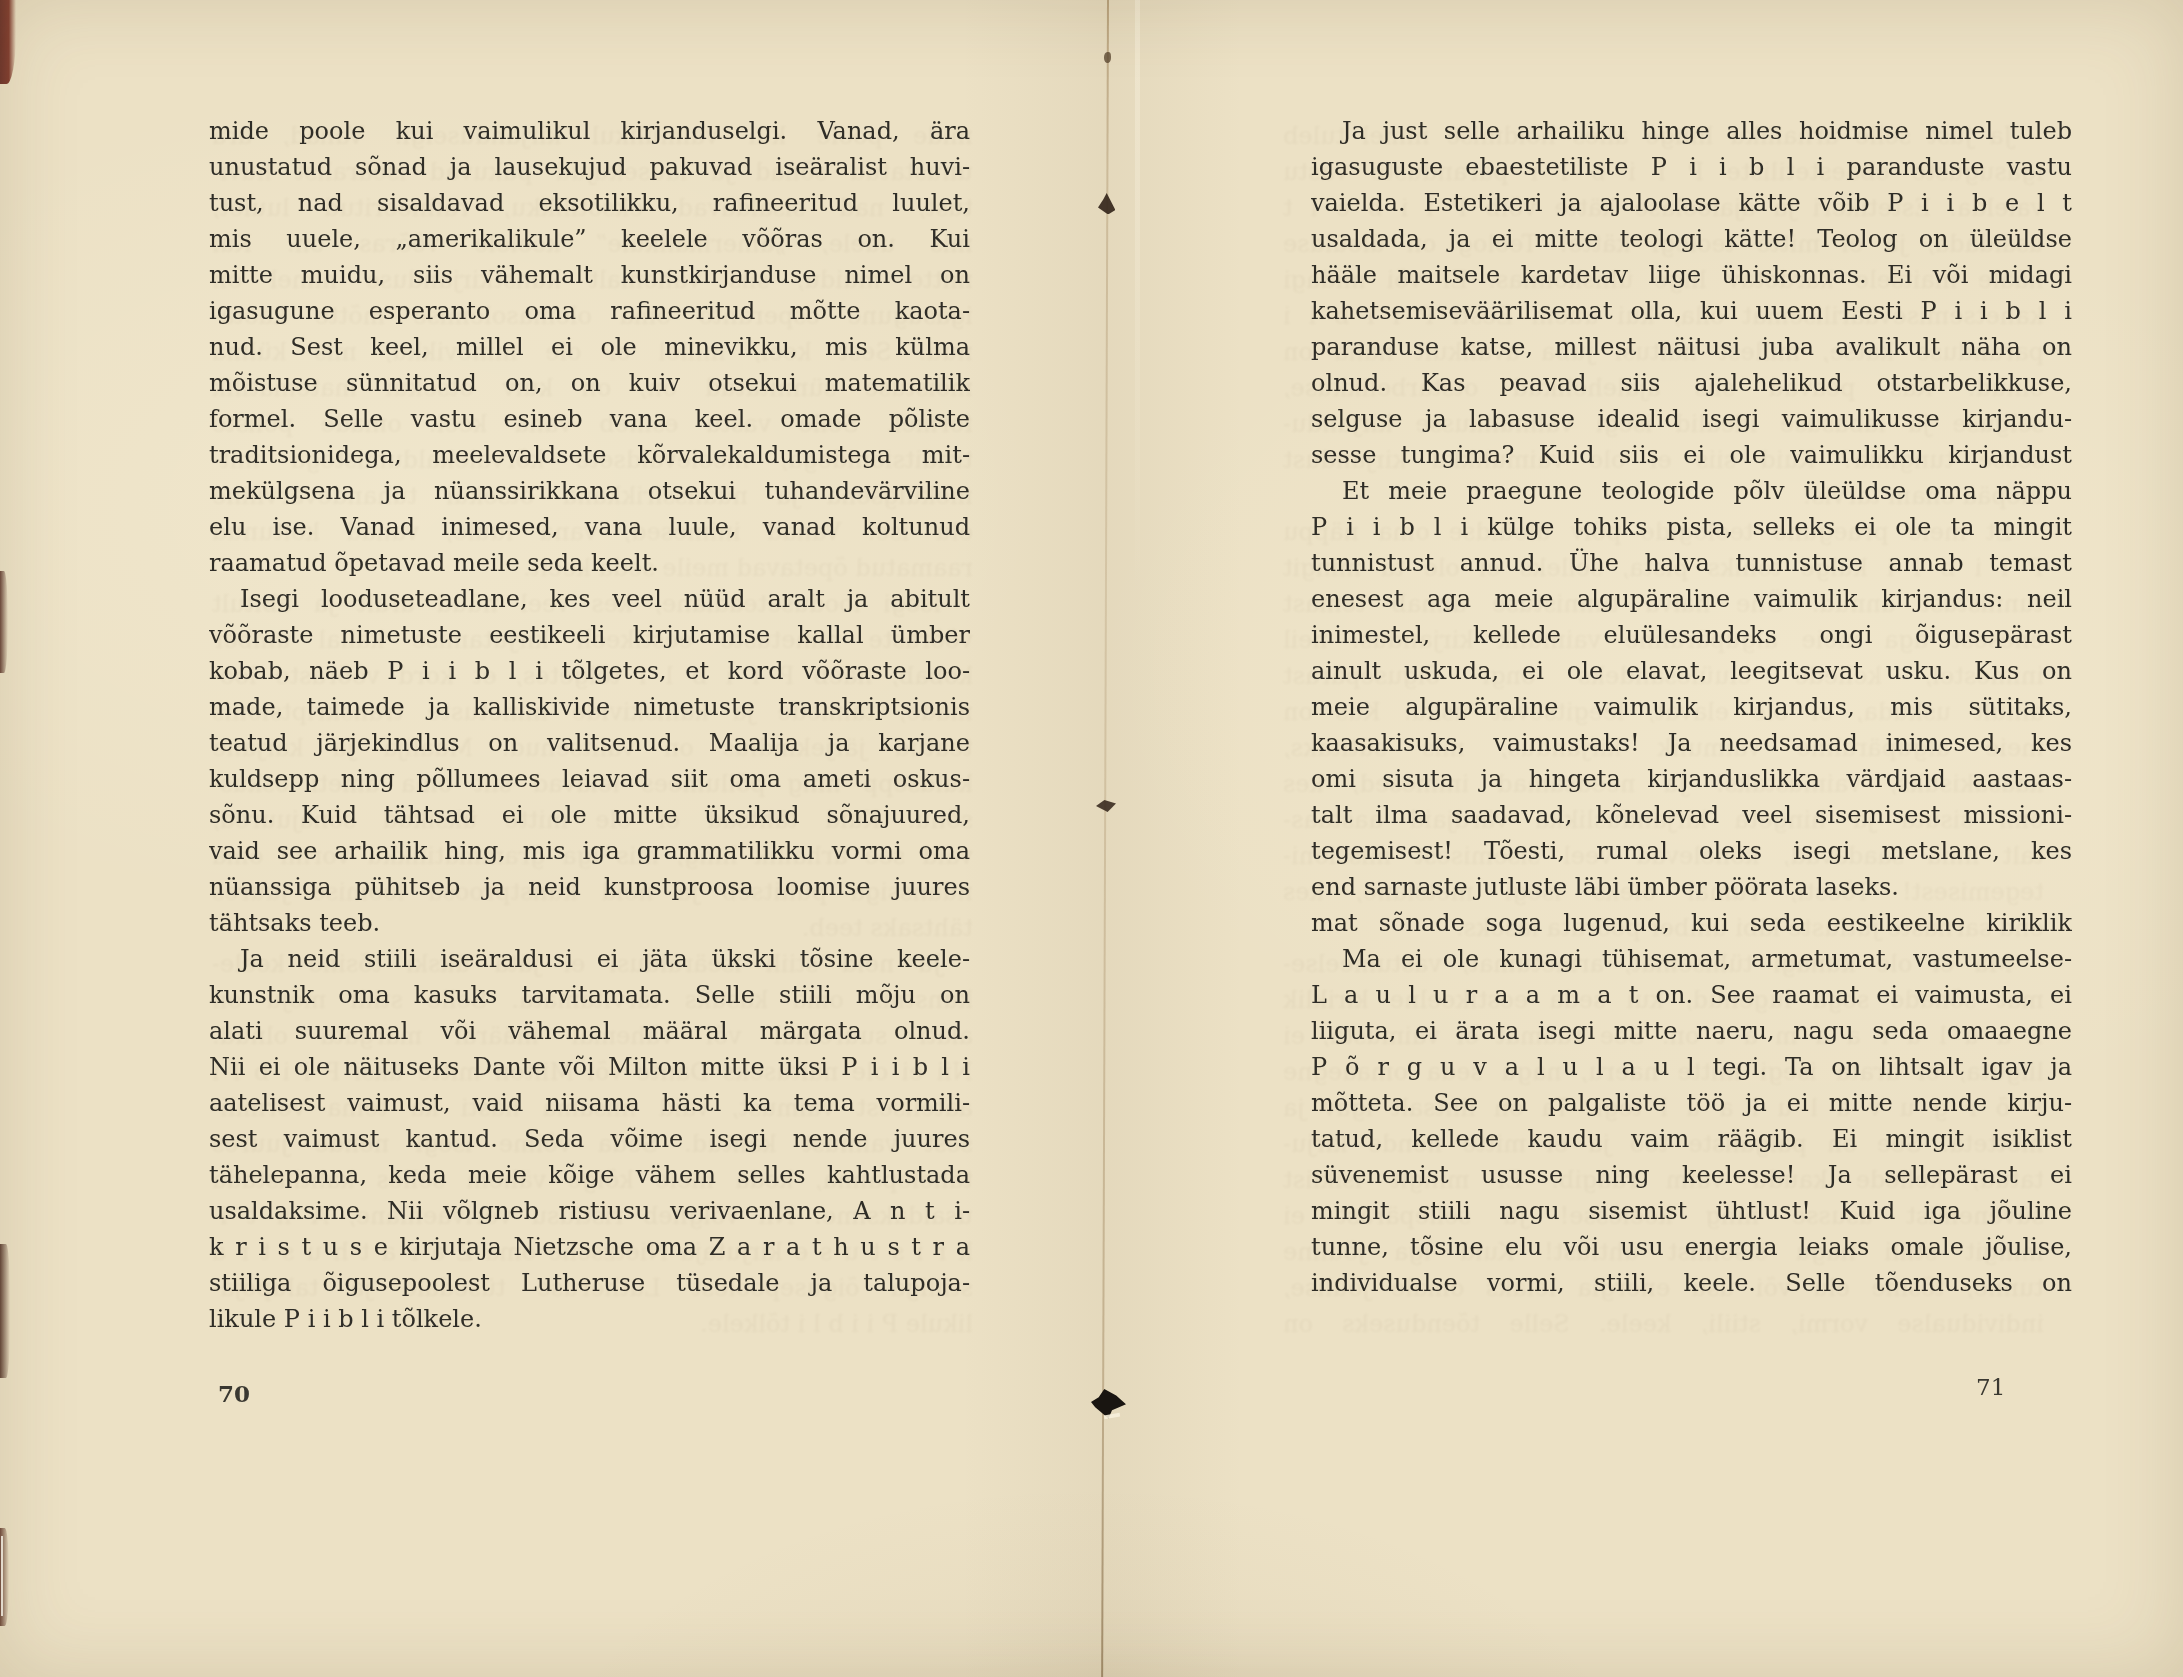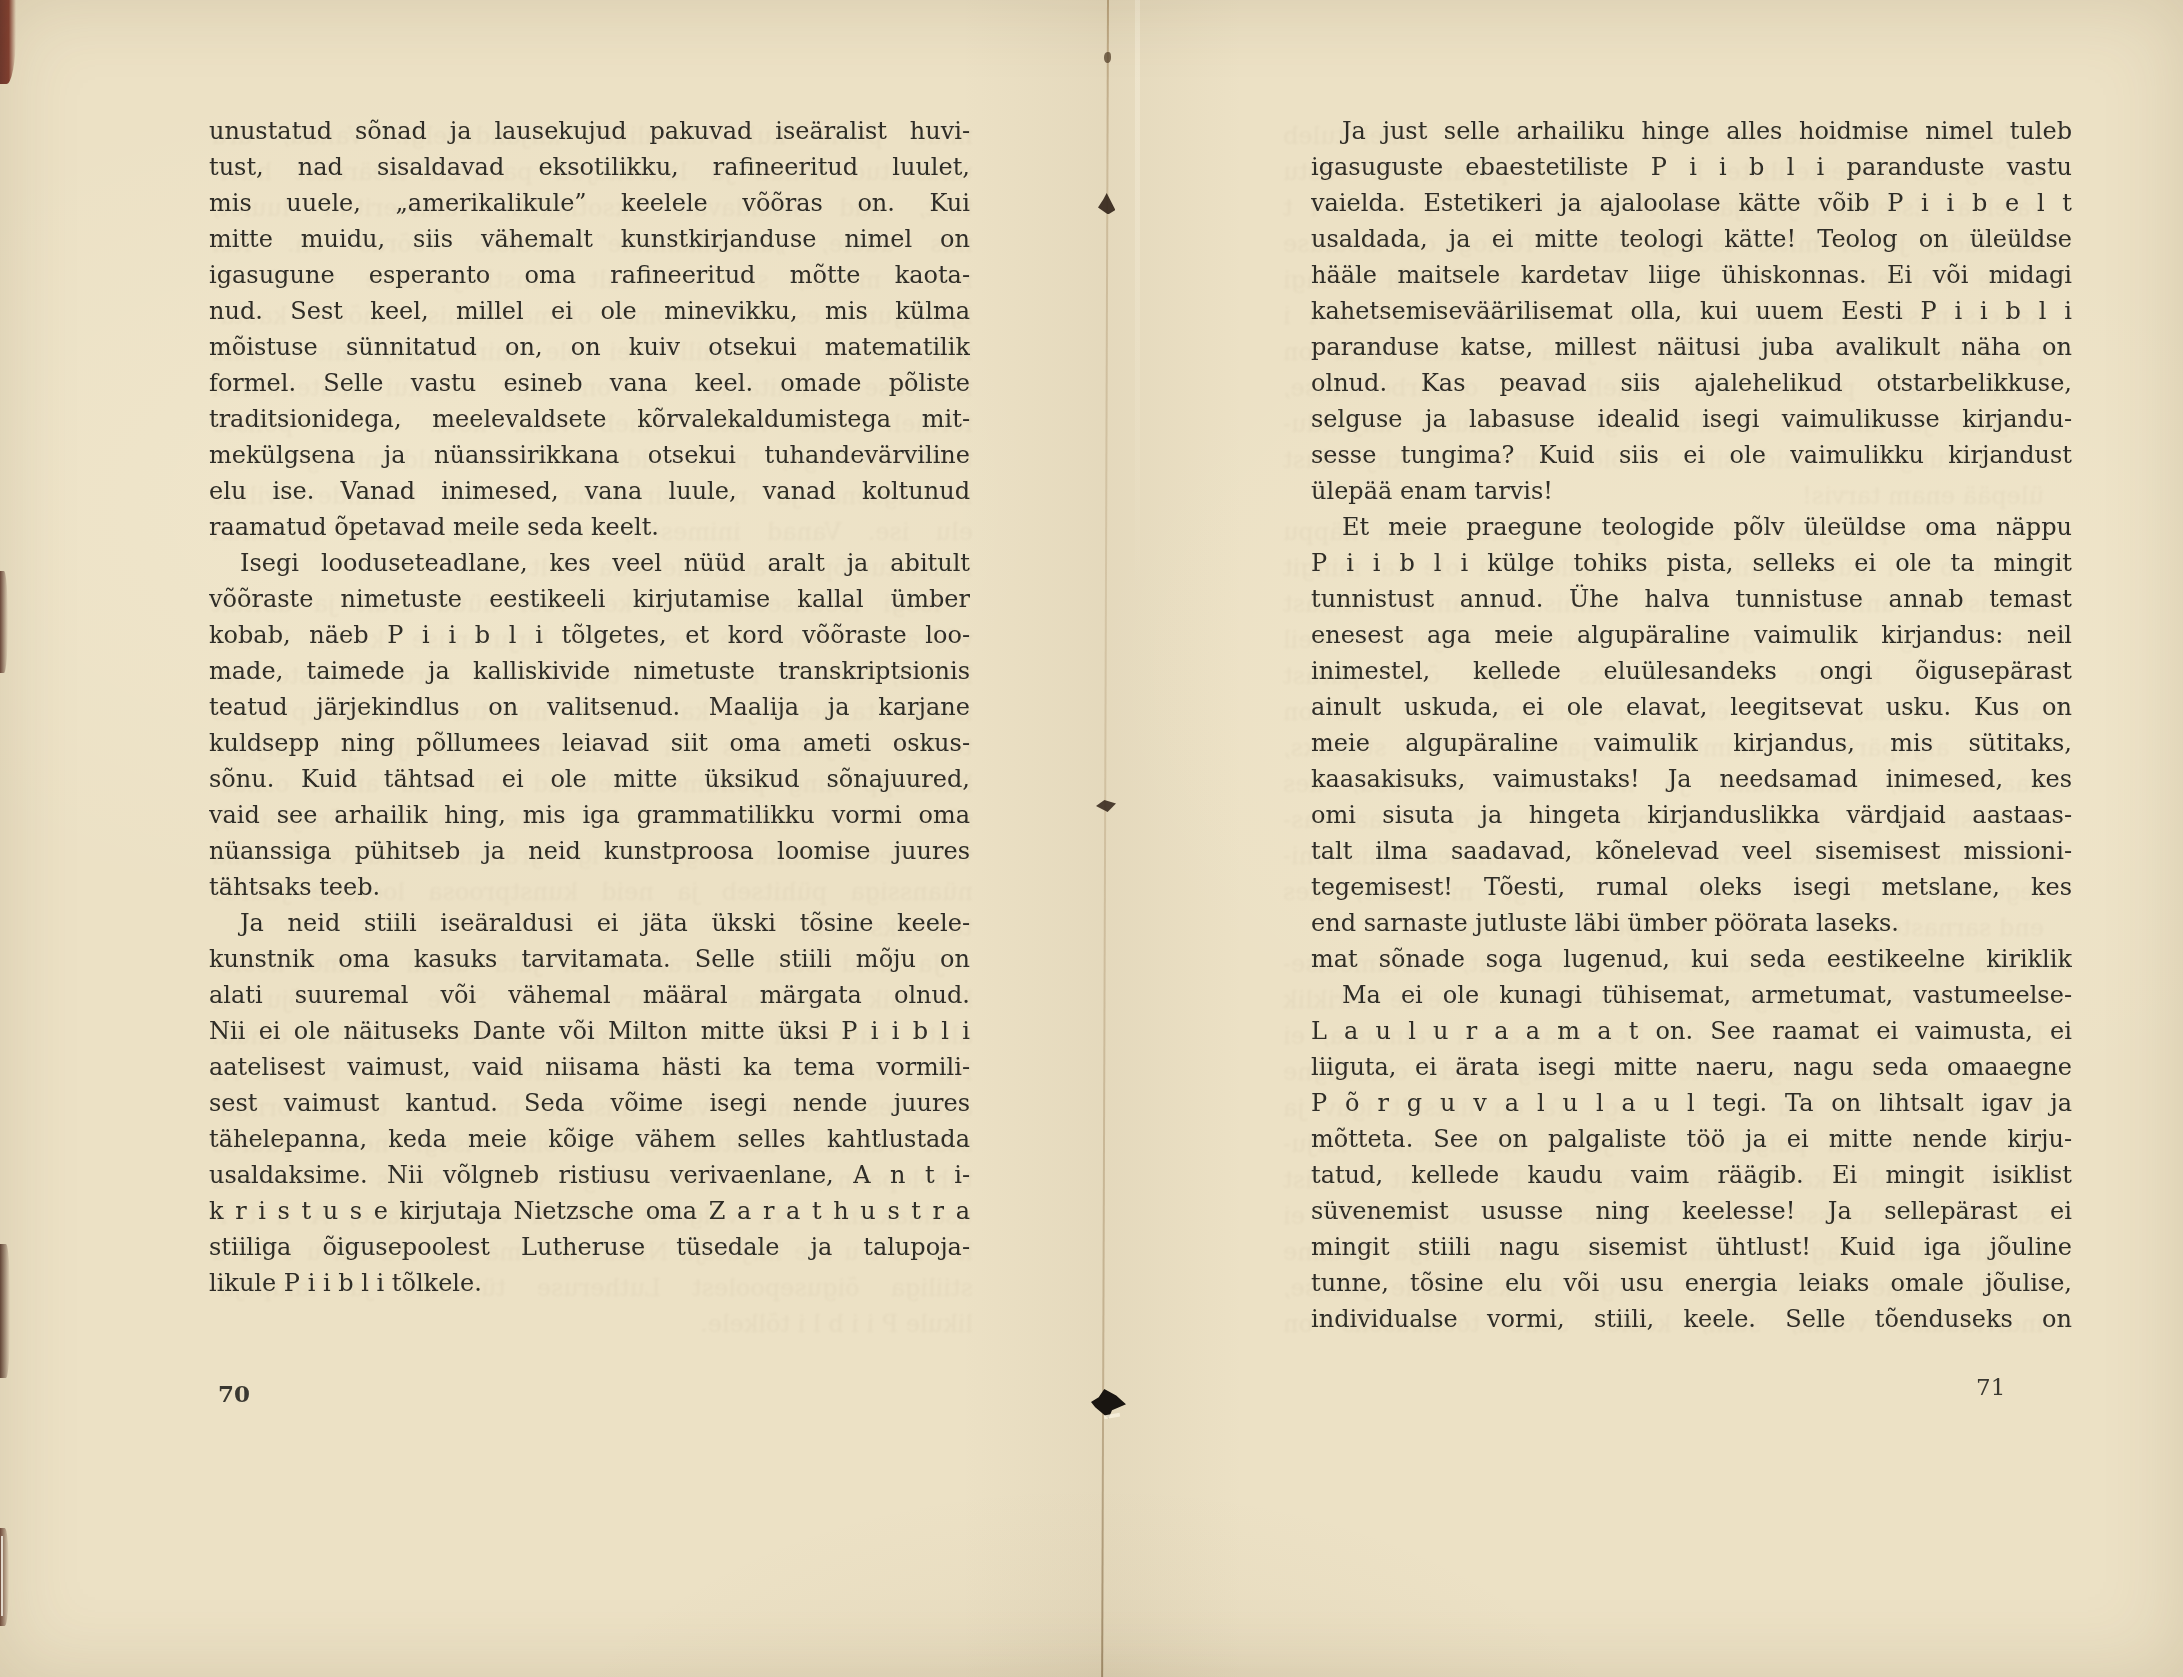--- a/index.html
+++ b/index.html
@@ -159,20 +159,21 @@
         <div class="line">Nii ei ole näituseks Dante või Milton mitte üksi P i i b l i</div>
         <div class="line">aatelisest vaimust, vaid niisama hästi ka tema vormili-</div>
         <div class="line">sest vaimust kantud. Seda võime isegi nende juures</div>
         <div class="line">tähelepanna, keda meie kõige vähem selles kahtlustada</div>
         <div class="line">usaldaksime. Nii võlgneb ristiusu verivaenlane, A n t i-</div>
         <div class="line">k r i s t u s e kirjutaja Nietzsche oma Z a r a t h u s t r a</div>
         <div class="line">stiiliga õigusepoolest Lutheruse tüsedale ja talupoja-</div>
         <div class="line flush">likule P i i b l i tõlkele.</div>
       </div>
     <div class="text-block">
+        <div class="line">mide poole kui vaimulikul kirjanduselgi. Vanad, ära</div>
         <div class="line">unustatud sõnad ja lausekujud pakuvad iseäralist huvi-</div>
         <div class="line">tust, nad sisaldavad eksotilikku, rafineeritud luulet,</div>
         <div class="line">mis uuele, „amerikalikule” keelele võõras on. Kui</div>
         <div class="line">mitte muidu, siis vähemalt kunstkirjanduse nimel on</div>
         <div class="line">igasugune esperanto oma rafineeritud mõtte kaota-</div>
         <div class="line">nud. Sest keel, millel ei ole minevikku, mis külma</div>
         <div class="line">mõistuse sünnitatud on, on kuiv otsekui matematilik</div>
         <div class="line">formel. Selle vastu esineb vana keel. omade põliste</div>
         <div class="line">traditsionidega, meelevaldsete kõrvalekaldumistega mit-</div>
         <div class="line">mekülgsena ja nüanssirikkana otsekui tuhandevärviline</div>
@@ -244,21 +245,20 @@
         <div class="line indent">Ja just selle arhailiku hinge alles hoidmise nimel tuleb</div>
         <div class="line">igasuguste ebaestetiliste P i i b l i paranduste vastu</div>
         <div class="line">vaielda. Estetikeri ja ajaloolase kätte võib P i i b e l t</div>
         <div class="line">usaldada, ja ei mitte teologi kätte! Teolog on üleüldse</div>
         <div class="line">hääle maitsele kardetav liige ühiskonnas. Ei või midagi</div>
         <div class="line">kahetsemiseväärilisemat olla, kui uuem Eesti P i i b l i</div>
         <div class="line">paranduse katse, millest näitusi juba avalikult näha on</div>
         <div class="line">olnud. Kas peavad siis ajalehelikud otstarbelikkuse,</div>
         <div class="line">selguse ja labasuse idealid isegi vaimulikusse kirjandu-</div>
         <div class="line">sesse tungima? Kuid siis ei ole vaimulikku kirjandust</div>
-        <div class="line flush">ülepää enam tarvis!</div>
         <div class="line indent">Et meie praegune teologide põlv üleüldse oma näppu</div>
         <div class="line">P i i b l i külge tohiks pista, selleks ei ole ta mingit</div>
         <div class="line">tunnistust annud. Ühe halva tunnistuse annab temast</div>
         <div class="line">enesest aga meie algupäraline vaimulik kirjandus: neil</div>
         <div class="line">inimestel, kellede eluülesandeks ongi õigusepärast</div>
         <div class="line">ainult uskuda, ei ole elavat, leegitsevat usku. Kus on</div>
         <div class="line">meie algupäraline vaimulik kirjandus, mis sütitaks,</div>
         <div class="line">kaasakisuks, vaimustaks! Ja needsamad inimesed, kes</div>
         <div class="line">omi sisuta ja hingeta kirjanduslikka värdjaid aastaas-</div>
         <div class="line">talt ilma saadavad, kõnelevad veel sisemisest missioni-</div>

